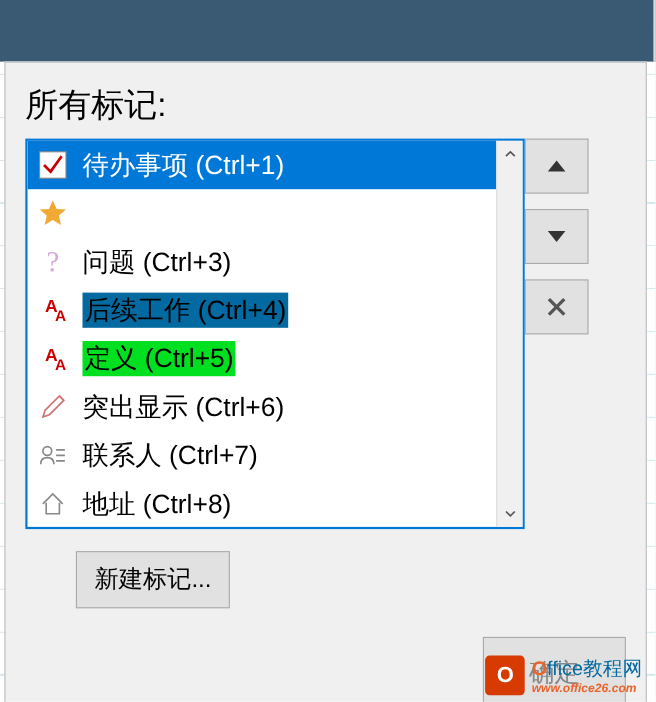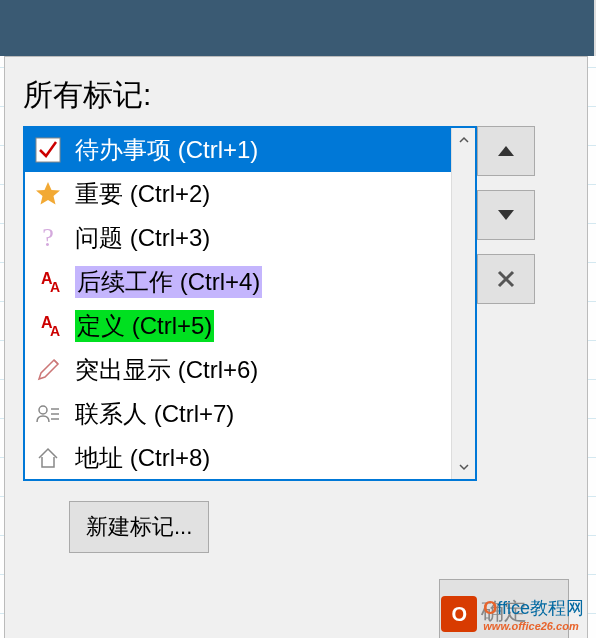--- a/index.html
+++ b/index.html
@@ -69,21 +69,21 @@
       height: 38px;
       display: flex;
       align-items: center;
       justify-content: center;
       margin-right: 8px;
       flex-shrink: 0;
     }
     .item-text {
       white-space: nowrap;
     }
-    .hl-yellow { background: #c4b5fd; padding: 0 2px; }
+    .hl-yellow { background: #0369a1; padding: 0 2px; }
     .hl-green { background: #00e020; padding: 0 2px; }
     .scrollbar {
       width: 24px;
       background: #f0f0f0;
       display: flex;
       flex-direction: column;
       border-left: 1px solid #ddd;
     }
     .scroll-btn {
       height: 24px;
@@ -188,21 +188,20 @@
           </span>
           <span class="item-text">待办事项 (Ctrl+1)</span>
         </div>
 
         <div class="list-item">
           <span class="icon-slot">
             <svg width="28" height="28" viewBox="0 0 28 28">
                 <path d="M14 2 L17.5 10 L26 10.5 L19.5 16 L21.5 24.5 L14 20 L6.5 24.5 L8.5 16 L2 10.5 L10.5 10 Z" fill="#f2a934"></path>
               </svg>
           </span>
-          <span class="item-text">重要 (Ctrl+2)</span>
         </div>
 
         <div class="list-item">
           <span class="icon-slot">
             <svg width="28" height="28" viewBox="0 0 28 28">
                 <text x="14" y="22" font-size="26" fill="#d4a9dd" text-anchor="middle" font-family="serif">?</text>
               </svg>
           </span>
           <span class="item-text">问题 (Ctrl+3)</span>
         </div>

